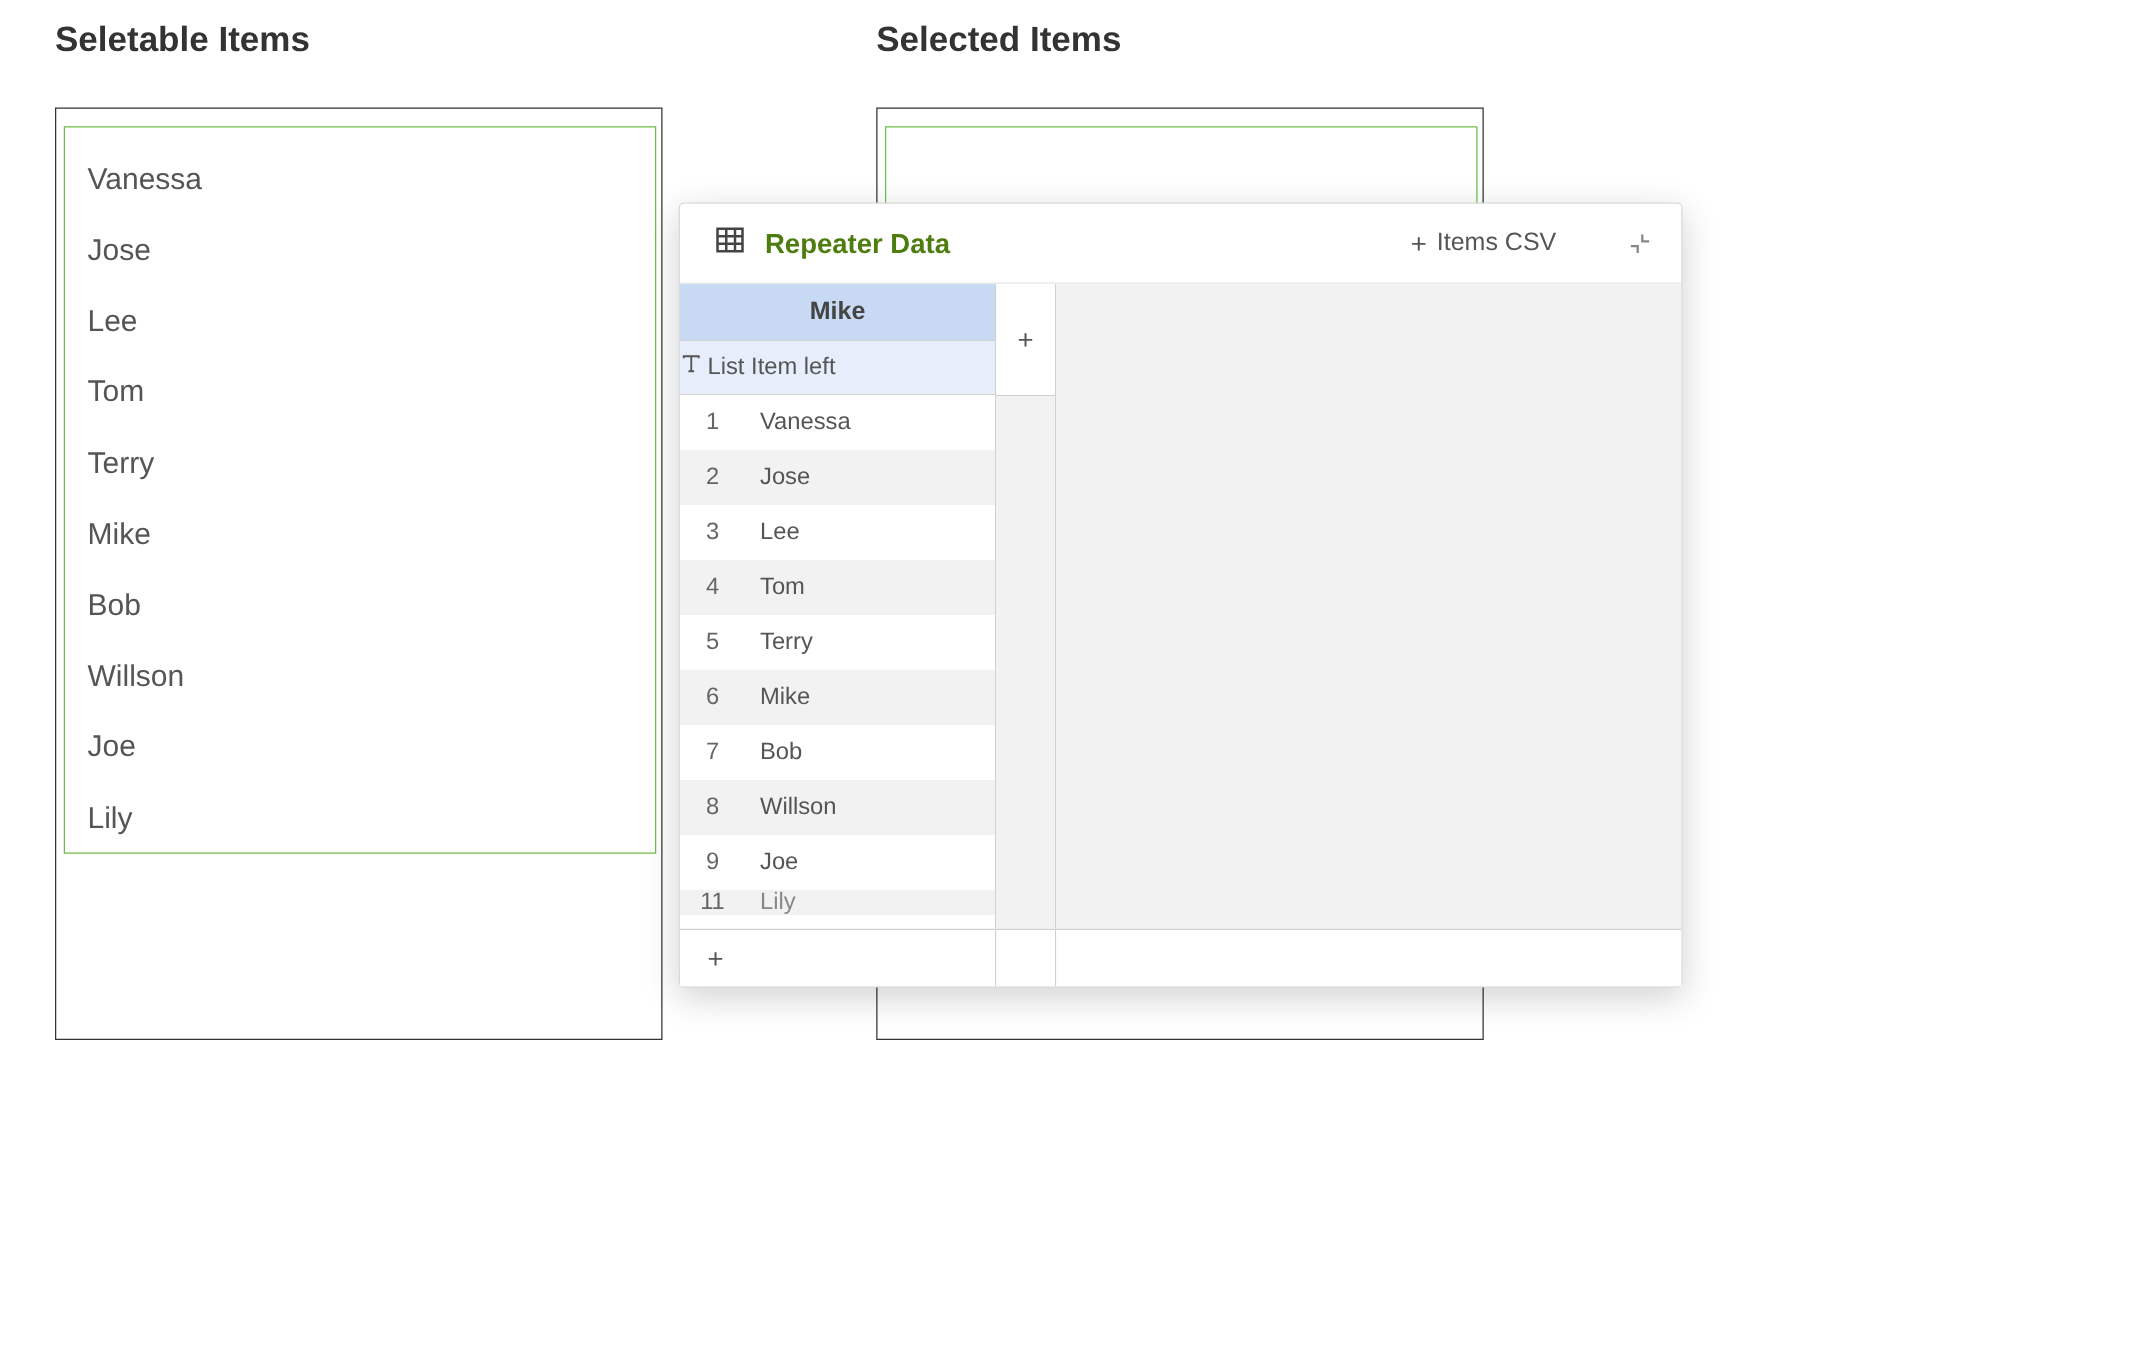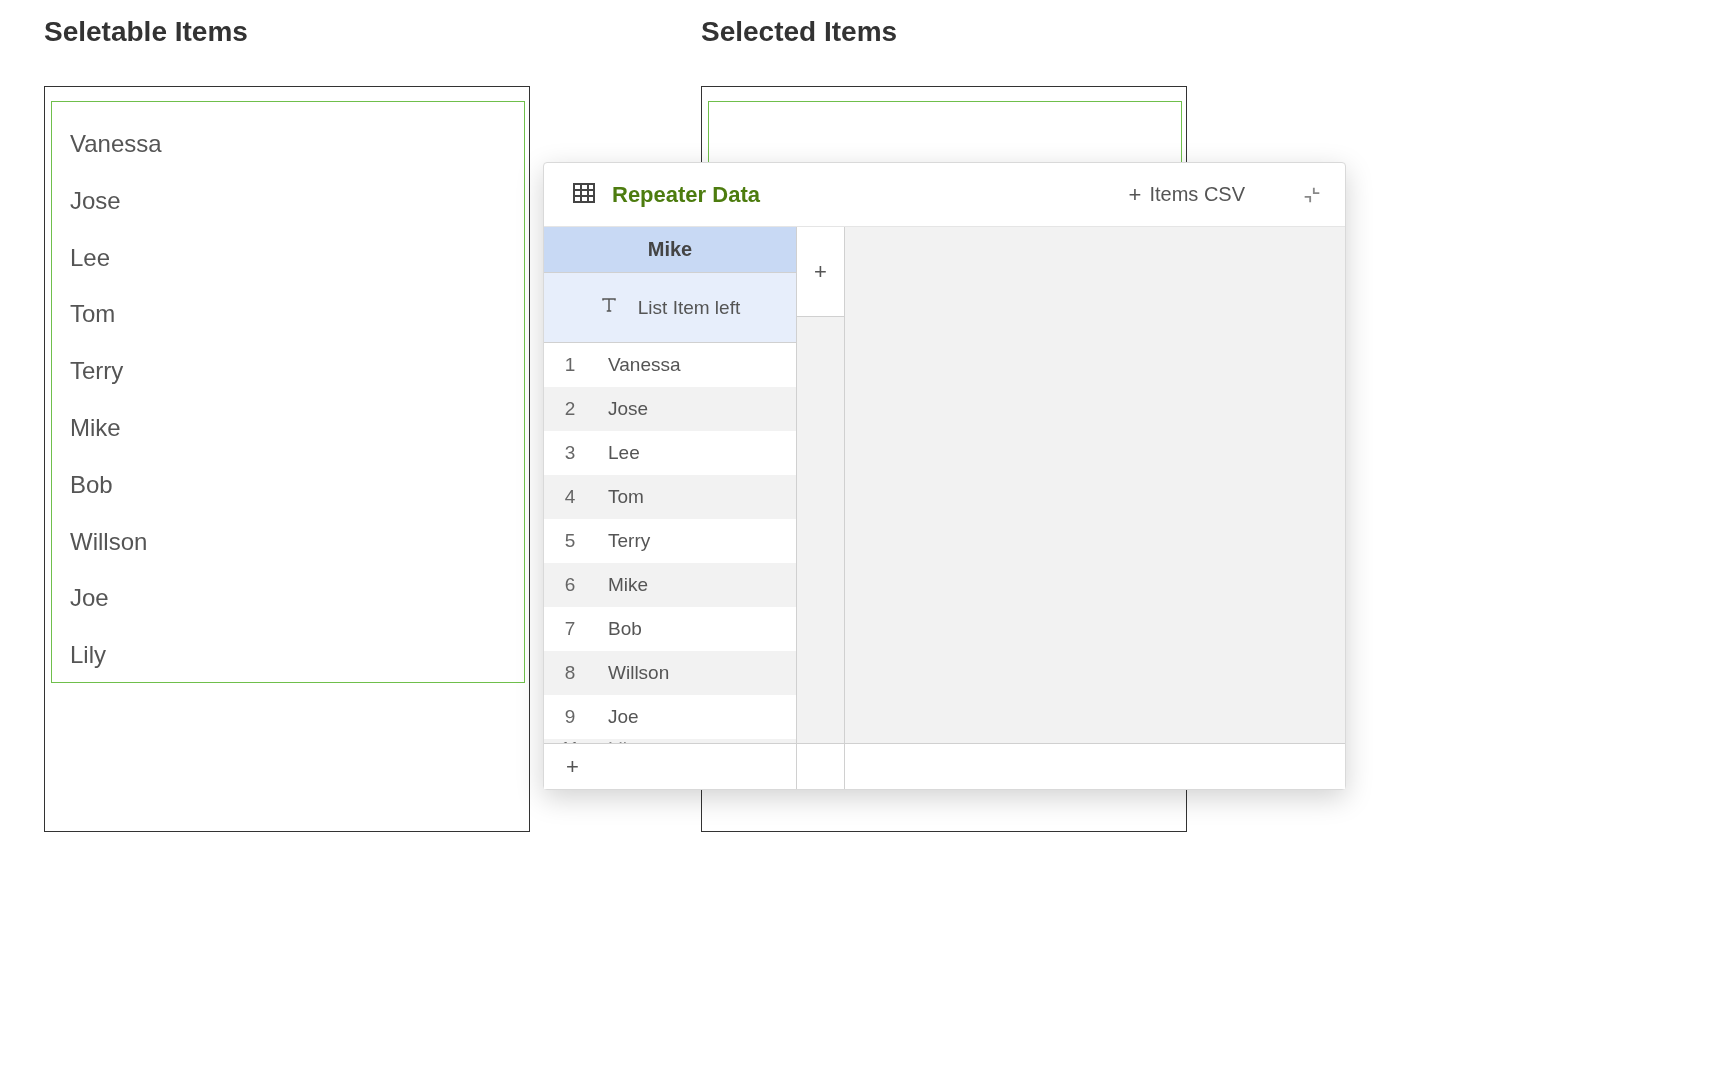--- a/index.html
+++ b/index.html
@@ -138,25 +138,25 @@
       font-weight: 700;
       font-size: 20px;
       color: #444444;
       padding: 11px 0;
       border-bottom: 1px solid #d0d0d0;
     }
     .col-header-type {
       background: #e7eefb;
       display: flex;
       align-items: center;
-      justify-content: center;
-      gap: 20px;
+      justify-content: flex-start;
+      gap: 4px;
       font-size: 19px;
       color: #555555;
-      padding: 23px 0;
+      padding: 9px 0;
     }
     .data-rows {
       flex: 1;
       overflow: hidden;
     }
     .data-row {
       display: flex;
       align-items: center;
       height: 44px;
       font-size: 19px;

